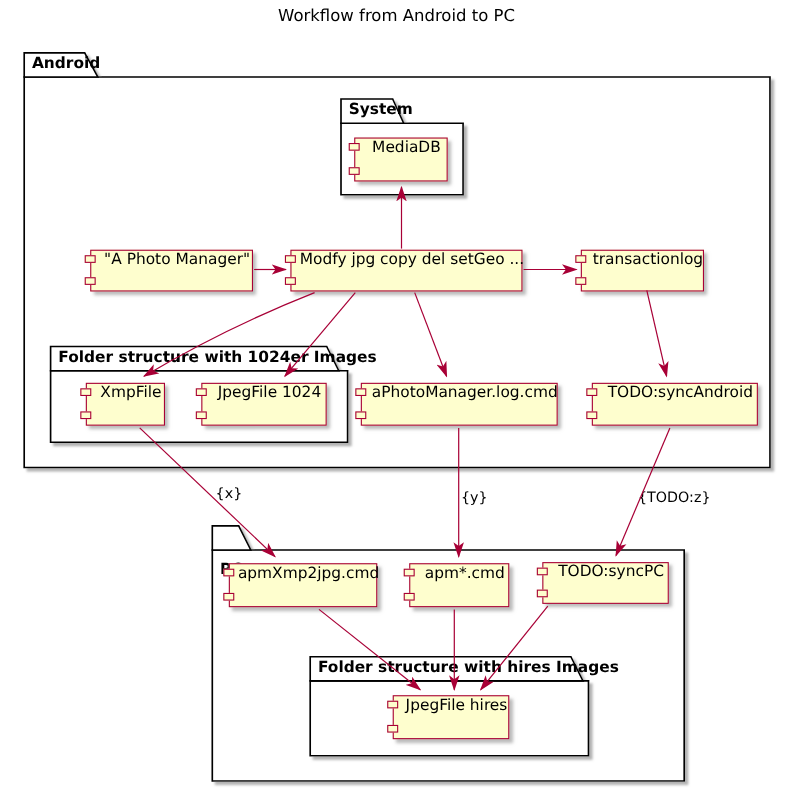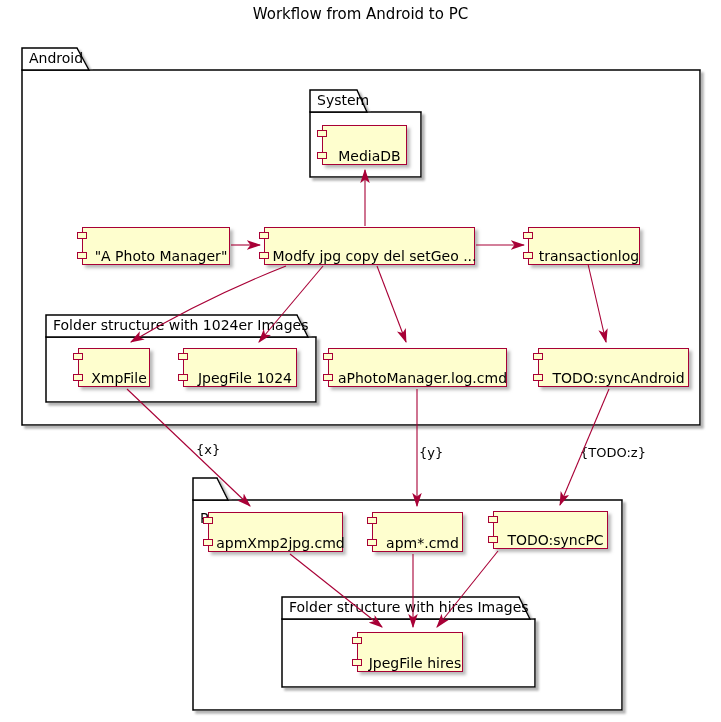--- a/index.html
+++ b/index.html
@@ -1,24 +1,24 @@
 <!DOCTYPE html>
 <html><head>
 <meta charset="utf-8">
 <style>
   html,body{margin:0;padding:0;background:#ffffff;}
   body{font-family:"DejaVu Sans","Liberation Sans",sans-serif;}
   .canvas{position:relative;width:721px;height:722px;background:#ffffff;overflow:hidden;}
   svg.layer{position:absolute;left:0;top:0;width:721px;height:722px;pointer-events:none;}
   .diagram-title{position:absolute;left:0;top:5px;width:721px;text-align:center;
     font-size:15px;font-weight:normal;color:#000;}
-  .pkg-label{position:absolute;font-size:14px;font-weight:normal;color:#000;white-space:nowrap;}
+  .pkg-label{position:absolute;font-size:14px;font-weight:bold;color:#000;white-space:nowrap;}
   .comp{position:absolute;box-sizing:border-box;background:#FEFECE;border:1.5px solid #A80036;
     box-shadow:3px 3px 3px rgba(130,130,130,.55);
-    display:flex;align-items:flex-end;justify-content:center;
+    display:flex;align-items:flex-start;justify-content:center;
     font-size:14px;color:#000;white-space:nowrap;padding-left:10px;}
   .comp::before,.comp::after{content:"";position:absolute;left:-6.5px;width:8px;height:5px;
     background:#FEFECE;border:1.5px solid #A80036;}
   .comp::before{top:4px;}
   .comp::after{bottom:5px;}
   .edge-label{position:absolute;font-size:13px;color:#000;white-space:nowrap;}
 </style>
 </head>
 <body>
 

